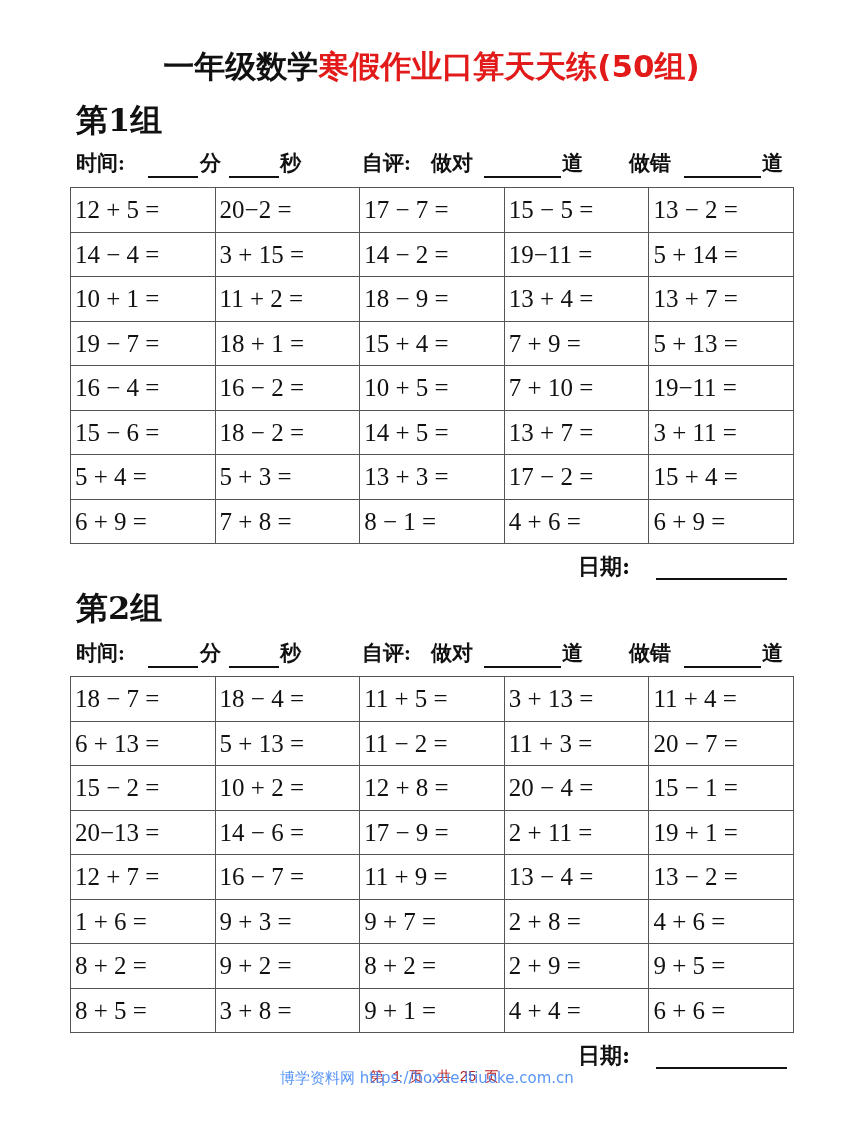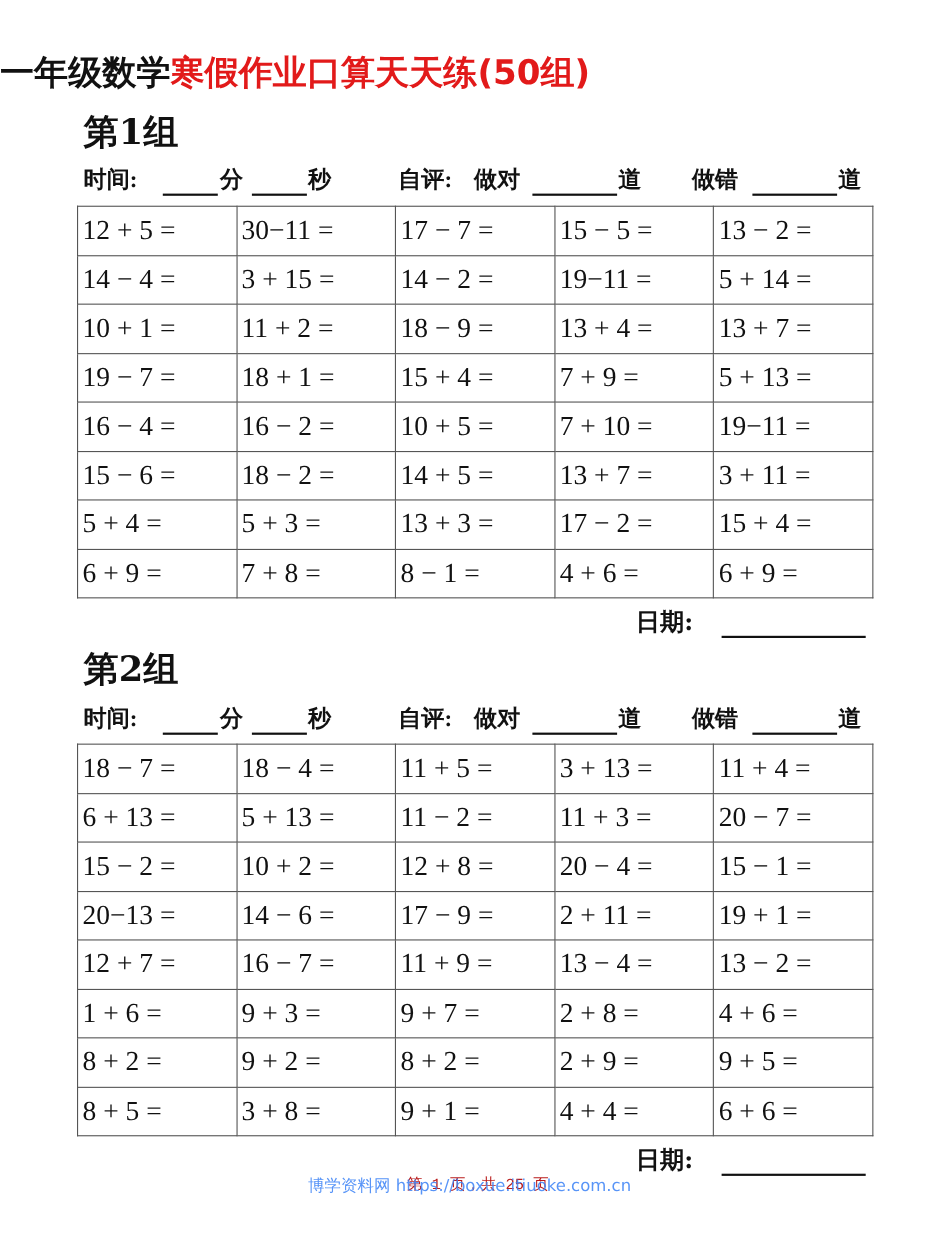--- a/index.html
+++ b/index.html
@@ -1,18 +1,18 @@
 <!DOCTYPE html>
 <html><head>
   <meta charset="utf-8">
   <style>
     html, body { margin: 0; padding: 0; background: #ffffff; }
     body { width: 863px; height: 1122px; position: relative; overflow: hidden;
            font-family: "DejaVu Serif", serif; color: #111; }
-    .title { position: absolute; top: 44px; left: 0; width: 863px; text-align: left;
+    .title { position: absolute; top: 44px; left: 0; width: 863px; text-align: center;
              font-family: "DejaVu Sans", sans-serif; font-weight: bold; font-size: 31px;
              letter-spacing: 0px; line-height: 44px; }
     .title .black { color: #111; }
     .title .red { color: #e21a1a; }
     .group-title { position: absolute; left: 76px; font-family: "DejaVu Serif", serif;
                    font-weight: bold; font-size: 32px; line-height: 32px; }
     .info-row { position: absolute; left: 76px; width: 715px; height: 34px;
                 font-family: Liberation Serif, serif; font-weight: bold; font-size: 21px; line-height: 34px; }
     .info-row span { position: absolute; top: 0; white-space: nowrap; }
     .blank { display: inline-block; border-bottom: 2px solid #111; height: 26px; vertical-align: bottom; }
@@ -50,21 +50,21 @@
   <span style="left:486px;">道</span>
   <span style="left:553px;">做错</span>
   <span style="left:608px;width:77px;top:4px;" class="blank"></span>
   <span style="left:686px;">道</span>
 </div>
 
 <table class="grid" style="top:187px;">
   <tbody>
     <tr>
       <td>12 + 5 =</td>
-      <td>30−11 =</td>
+      <td>20−2 =</td>
       <td>17 − 7 =</td>
       <td>15 − 5 =</td>
       <td>13 − 2 =</td>
     </tr>
     <tr>
       <td>14 − 4 =</td>
       <td>3 + 15 =</td>
       <td>14 − 2 =</td>
       <td>19−11 =</td>
       <td>5 + 14 =</td>

